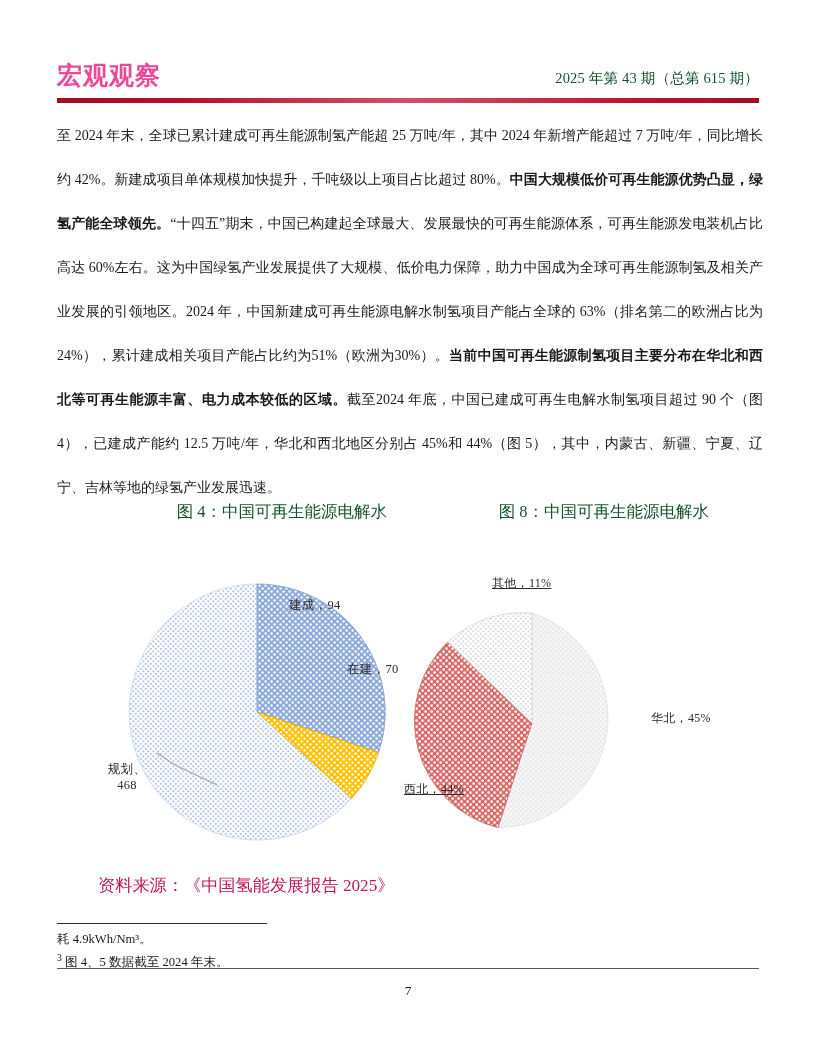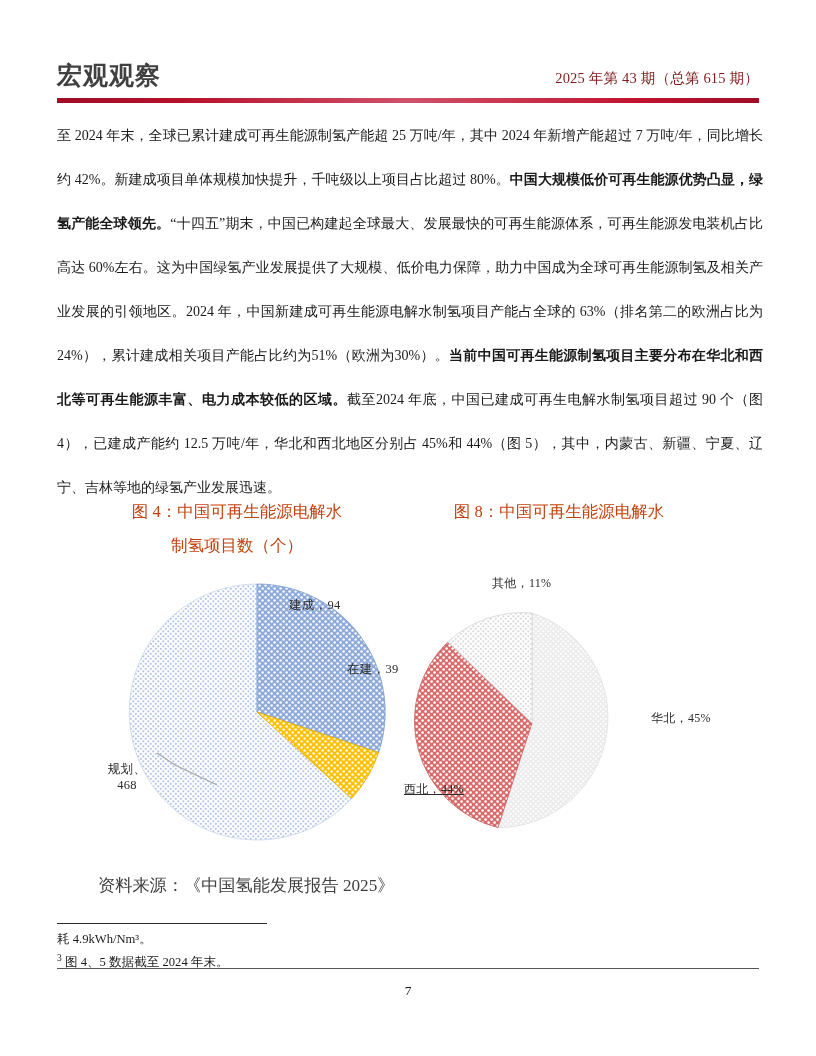--- a/index.html
+++ b/index.html
@@ -27,31 +27,31 @@
     width: 702px;
     height: 48px;
   }
   #header-title {
     position: absolute;
     left: 0;
     top: 0;
     font-family: "Liberation Serif", "DejaVu Serif", serif;
     font-size: 25px;
     font-weight: bold;
-    color: #404040;
+    color: #ec4899;
     letter-spacing: 1px;
     line-height: 32px;
     white-space: nowrap;
   }
   #header-issue {
     position: absolute;
     right: 0;
     top: 9px;
     font-size: 14.5px;
-    color: #7f1d1d;
+    color: #14532d;
     white-space: nowrap;
     letter-spacing: 0.2px;
   }
   #header-rule {
     position: absolute;
     left: 0;
     right: 0;
     top: 38px;
     height: 5px;
     background: linear-gradient(to right, #a10c26 0%, #b8102a 18%, #d0506a 50%, #c2132f 82%, #a10c26 100%);
@@ -82,24 +82,24 @@
     top: 495px;
     width: 706px;
     height: 370px;
   }
   .fig-titles {
     position: relative;
     height: 80px;
   }
   .fig-title {
     position: absolute;
-    text-align: center;
+    text-align: right;
     font-size: 16.5px;
     line-height: 34px;
-    color: #c2410c;
+    color: #14532d;
     white-space: nowrap;
   }
   .fig-title.left  { left: 30px;  top: 0; width: 300px; }
   .fig-title.right { left: 352px; top: 0; width: 300px; }
   .fig-title sup { font-size: 10px; vertical-align: super; }
 
   .charts {
     position: relative;
     height: 290px;
   }
@@ -120,21 +120,21 @@
   }
   .pie-label.small { font-size: 12px; }
 
   
   #source {
     position: absolute;
     left: 98px;
     top: 871px;
     font-size: 17.2px;
     line-height: 30px;
-    color: #404040;
+    color: #be185d;
     white-space: nowrap;
   }
 
   
   #footnote-rule {
     position: absolute;
     left: 57px;
     top: 923px;
     width: 210px;
     height: 0;
@@ -184,21 +184,20 @@
 
   <div id="body-text">
     <p>至 2024 年末，全球已累计建成可再生能源制氢产能超 25 万吨/年，其中 2024 年新增产能超过 7 万吨/年，同比增长约 42%。新建成项目单体规模加快提升，千吨级以上项目占比超过 80%。<b>中国大规模低价可再生能源优势凸显，绿氢产能全球领先。</b>“十四五”期末，中国已构建起全球最大、发展最快的可再生能源体系，可再生能源发电装机占比高达 60%左右。这为中国绿氢产业发展提供了大规模、低价电力保障，助力中国成为全球可再生能源制氢及相关产业发展的引领地区。2024 年，中国新建成可再生能源电解水制氢项目产能占全球的 63%（排名第二的欧洲占比为24%），累计建成相关项目产能占比约为51%（欧洲为30%）。<b>当前中国可再生能源制氢项目主要分布在华北和西北等可再生能源丰富、电力成本较低的区域。</b>截至2024 年底，中国已建成可再生电解水制氢项目超过 90 个（图 4），已建成产能约 12.5 万吨/年，华北和西北地区分别占 45%和 44%（图 5），其中，内蒙古、新疆、宁夏、辽宁、吉林等地的绿氢产业发展迅速。</p>
   </div>
 
   <div id="figures">
 
     <div class="fig-titles">
       <div class="fig-title left">
         <div>图 4：中国可再生能源电解水</div>
-        <div>制氢项目数（个）</div>
       </div>
       <div class="fig-title right">
         <div>图 8：中国可再生能源电解水</div>
       </div>
     </div>
 
     <div class="charts">
 
       <div class="chart-box left">
         <svg width="360" height="290" viewBox="0 0 360 290">
@@ -223,21 +222,21 @@
           <path d="M 200 137 L 200 9 A 128 128 0 1 0 294.6 223.5 Z" fill="url(#pat-ltblue)" stroke="#c9d6ee" stroke-width="0.8"></path>
 
           <path d="M 200 137 L 200 9 A 128 128 0 0 1 321.6 177.5 Z" fill="url(#pat-blue)" stroke="#7a99cc" stroke-width="0.8"></path>
 
           <path d="M 200 137 L 321.6 177.5 A 128 128 0 0 1 294.6 223.5 Z" fill="url(#pat-yellow)" stroke="#e8ae00" stroke-width="0.8"></path>
 
           <polyline points="100,178 118,190 160,210" fill="none" stroke="#a6a6a6" stroke-width="1.1"></polyline>
         </svg>
 
         <div class="pie-label" style="left:232px; top:22px;">建成，94</div>
-        <div class="pie-label" style="left:290px; top:86px;">在建，39</div>
+        <div class="pie-label" style="left:290px; top:86px;">在建，70</div>
         <div class="pie-label" style="left:42px; top:167px; text-align:center; width:56px;margin-top:19px;">
           <div>规划、</div>
           <div>468</div>
         </div>
       </div>
 
       <div class="chart-box right">
         <svg width="366" height="290" viewBox="0 0 366 290">
           <defs>
             <pattern id="pat-grey" width="5" height="5" patternUnits="userSpaceOnUse">
@@ -257,21 +256,21 @@
             </pattern>
           </defs>
 
           <path d="M 135 148 L 135 38 A 110 110 0 0 1 101 252.6 Z" fill="url(#pat-grey)" stroke="#e0e0e0" stroke-width="0.8"></path>
 
           <path d="M 135 148 L 101 252.6 A 110 110 0 0 1 50.8 66.9 Z" fill="url(#pat-red)" stroke="#cc5f5f" stroke-width="0.8"></path>
 
           <path d="M 135 148 L 50.8 66.9 A 110 110 0 0 1 135 38 Z" fill="url(#pat-grey2)" stroke="#d5d5d5" stroke-width="0.8"></path>
         </svg>
 
-        <div class="pie-label small" style="left:95px; top:0px;">其他，11%</div>
+        <div class="pie-label small" style="left:95px; top:0px;text-decoration:underline;">其他，11%</div>
         <div class="pie-label small" style="left:254px; top:135px;">华北，45%</div>
         <div class="pie-label small" style="left:7px; top:206px;text-decoration:underline;">西北，44%</div>
       </div>
 
     </div>
   </div>
 
   <div id="source">资料来源：《中国氢能发展报告 2025》</div>
 
   <div id="footnote-rule"></div>

